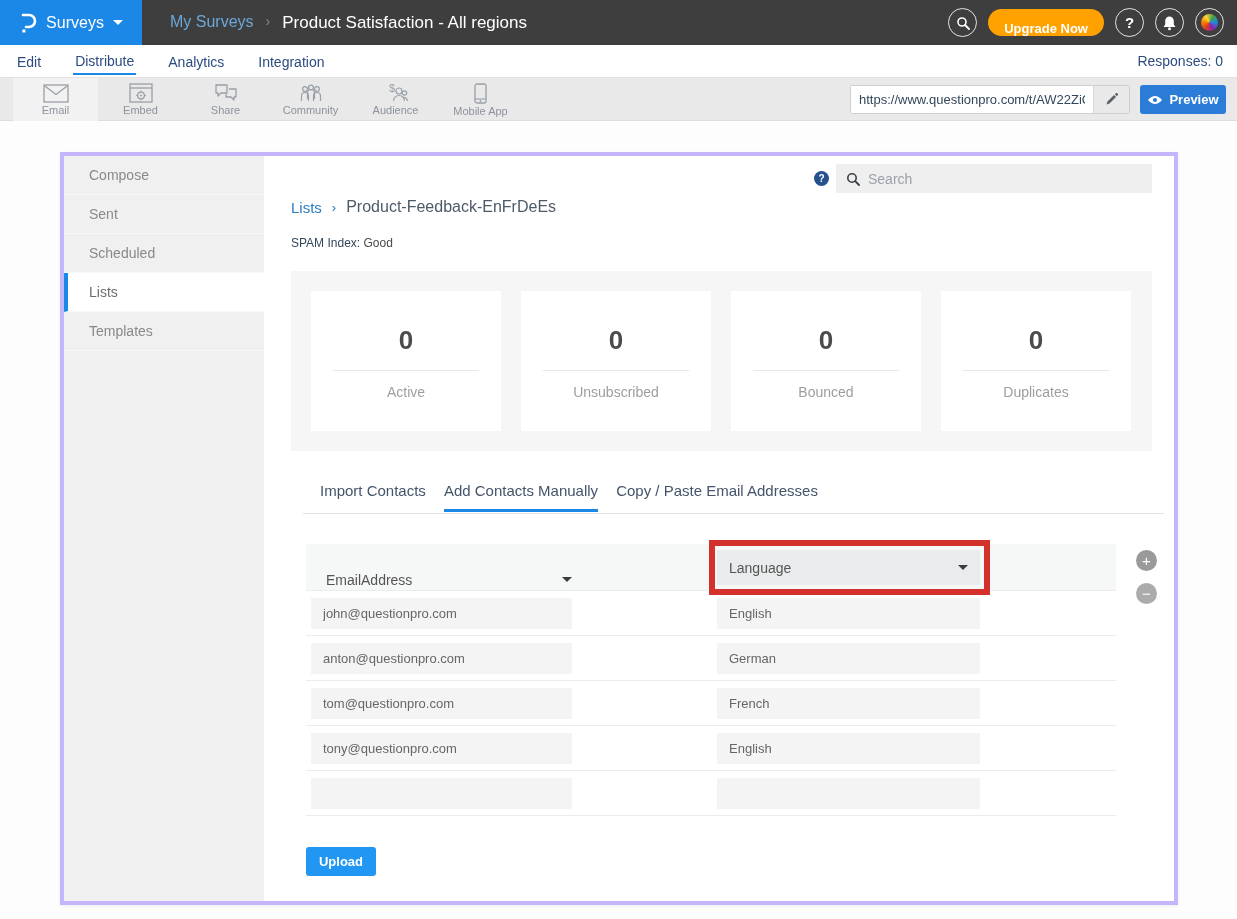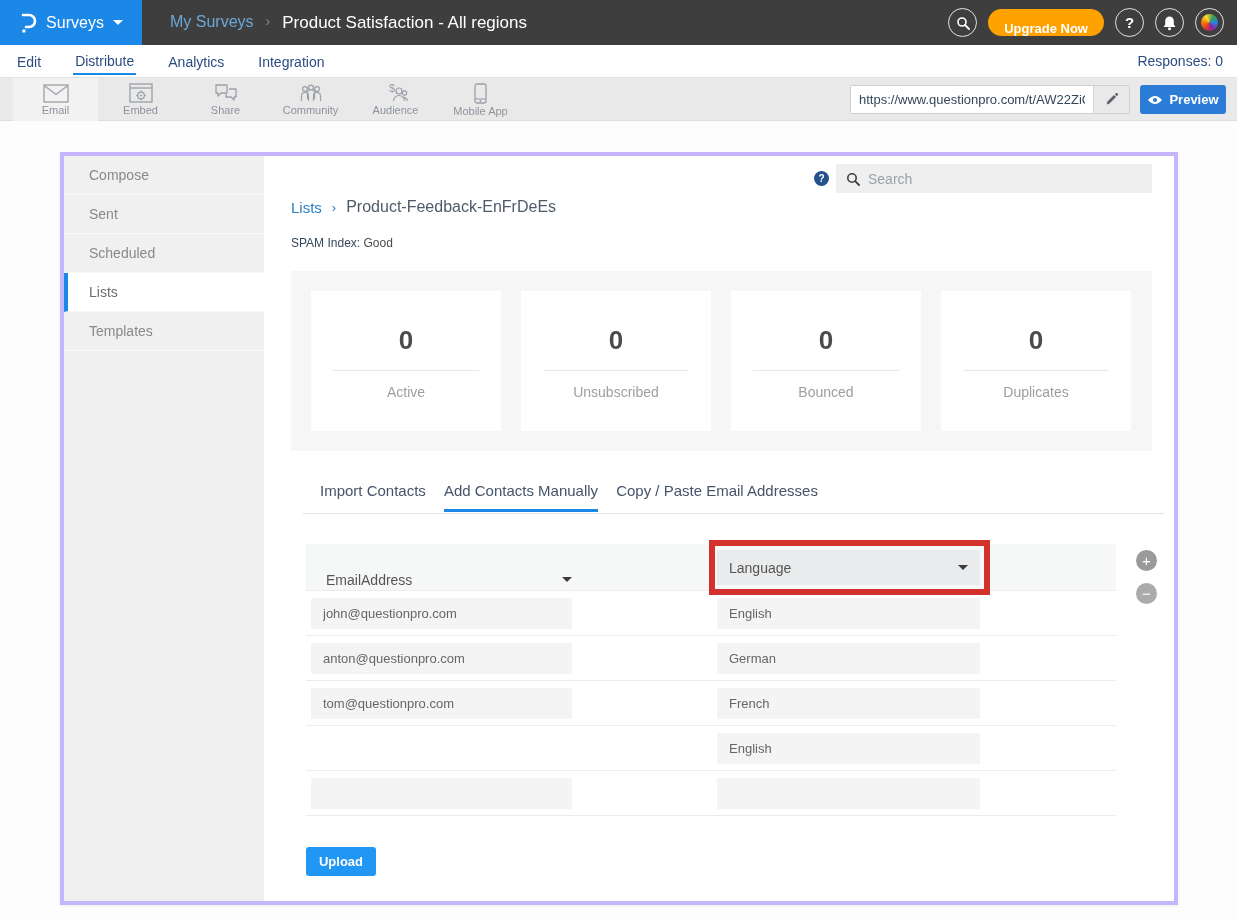--- a/index.html
+++ b/index.html
@@ -328,20 +328,21 @@
     </div>
     <div class="grow">
       <input class="cell email" value="anton@questionpro.com" style="">
       <input class="cell lang" value="German" style="">
     </div>
     <div class="grow">
       <input class="cell email" value="tom@questionpro.com" style="">
       <input class="cell lang" value="French" style="">
     </div>
     <div class="grow">
+      <input class="cell email" value="tony@questionpro.com" style="">
       <input class="cell lang" value="English" style="">
     </div>
     <div class="grow">
       <input class="cell email" value="" style="">
       <input class="cell lang" value="" style="">
     </div>
   </div>
 
   <button class="circle-btn plus">
     <span>+</span>

